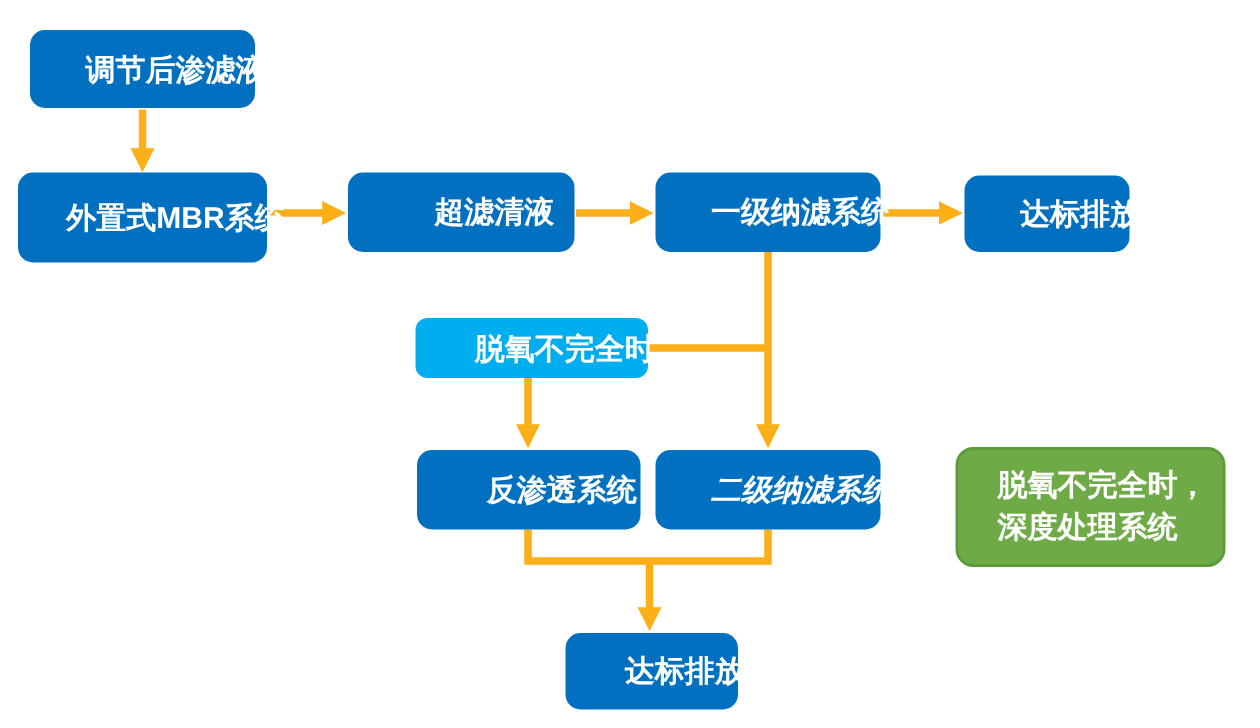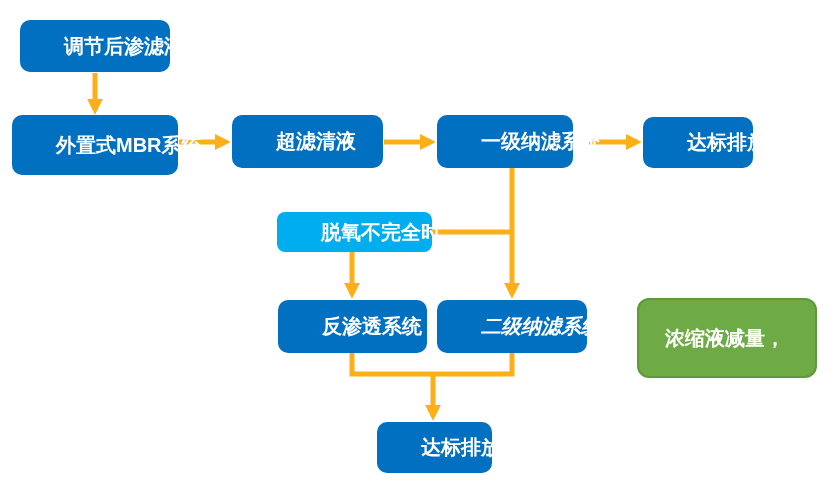--- a/index.html
+++ b/index.html
@@ -30,20 +30,21 @@
   }
   .connectors path{
     stroke:var(--connector-gold);
     stroke-width:5;
     fill:none;
   }
   .node{
     position:absolute;
     display:flex;
     align-items:center;
+    justify-content:center;
     color:var(--text-white);
     font-weight:bold;
     font-size:20px;
     box-sizing:border-box;
     text-align:center;
     white-space:nowrap;
     padding-left:44px;
   }
   .blue{ background:var(--box-blue); border-radius:10px; }
   .lightblue{ background:var(--box-light-blue); border-radius:8px; }
@@ -54,21 +55,21 @@
     flex-direction:column;
     align-items:flex-start;
     justify-content:center;
     padding-left:26px;
     line-height:1.4;
   }
   
   .n-adjusted       { left:20px;  top:20px;  width:150px; height:52px; }
   .n-mbr            { left:12px;  top:115px; width:166px; height:60px; }
   .n-uf             { left:232px; top:115px; width:151px; height:53px;font-family:Liberation Serif, serif; }
-  .n-nf1            { left:437px; top:115px; width:136px; height:53px; }
+  .n-nf1            { left:437px; top:115px; width:150px; height:53px; }
   .n-discharge-top  { left:643px; top:117px; width:110px; height:51px; }
   .n-deox           { left:277px; top:212px; width:155px; height:40px; }
   .n-ro             { left:278px; top:300px; width:149px; height:53px; }
   .n-nf2            { left:437px; top:300px; width:150px; height:53px;font-style:italic; }
   .n-green          { left:637px; top:298px; width:180px; height:80px; }
   .n-discharge-bot  { left:377px; top:422px; width:115px; height:51px; }
 </style>
 </head>
 <body>
 
@@ -117,20 +118,21 @@
 
   <div class="node lightblue n-deox">
     <span>脱氧不完全时</span>
   </div>
 
   <div class="node blue n-nf2">
     <span>二级纳滤系统</span>
   </div>
 
   <div class="node green n-green">
-    <span>浓缩液减量，</span>
+    <span>脱氧不完全时，</span>
+    <span>深度处理系统</span>
   </div>
 
   <div class="node blue n-discharge-bot">
     <span>达标排放</span>
   </div>
 
 </div>
 
 </body></html>

